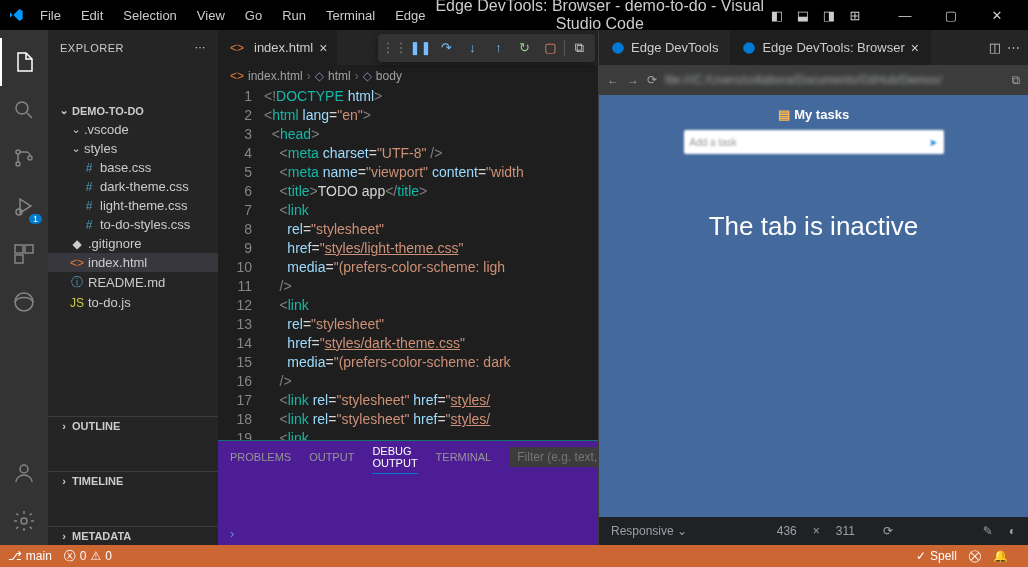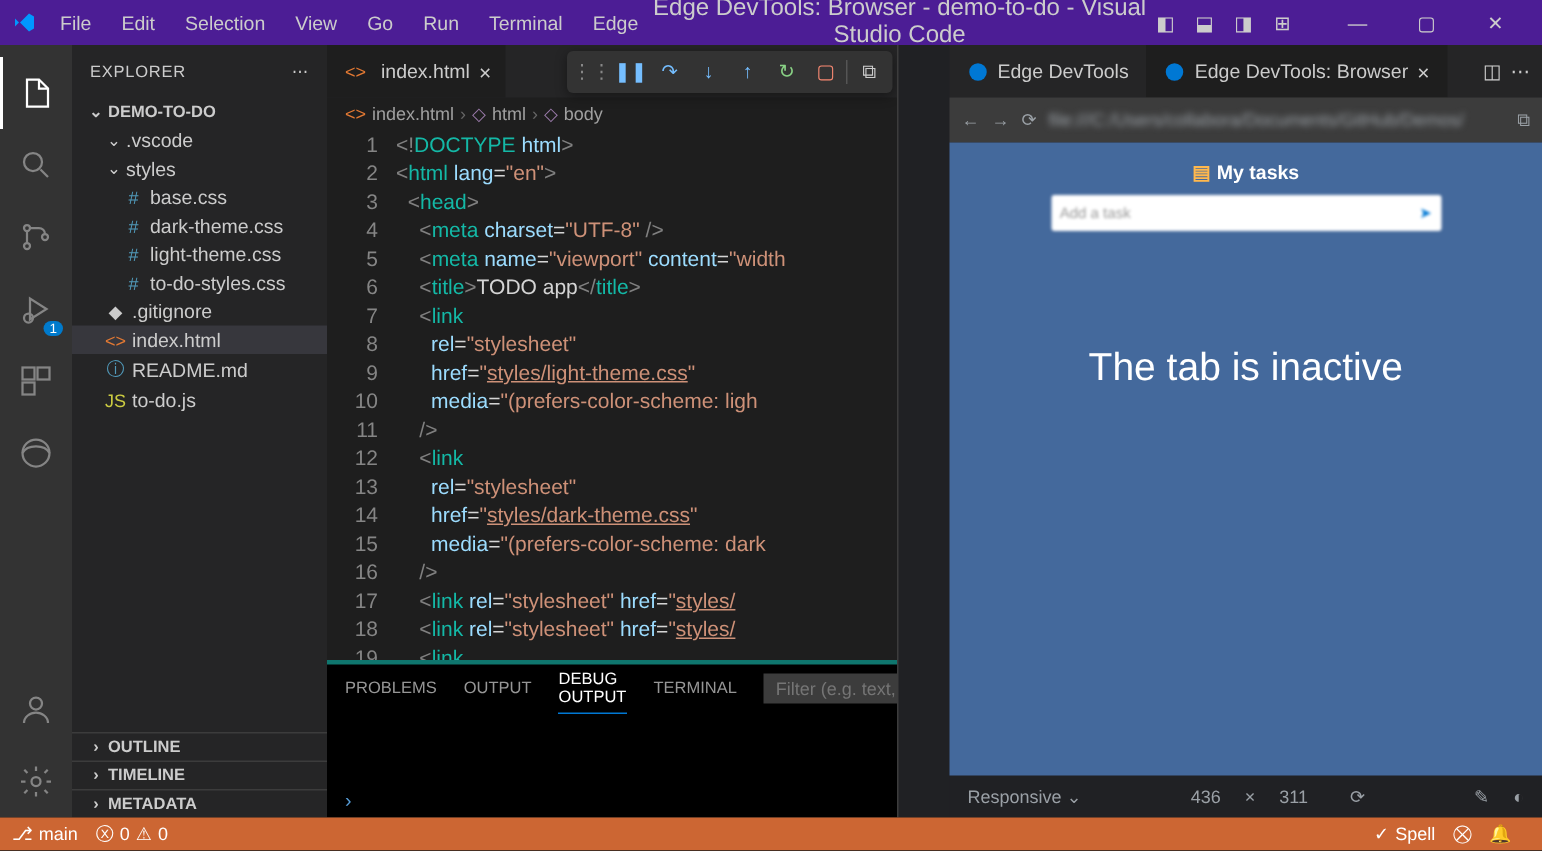--- a/index.html
+++ b/index.html
@@ -1,31 +1,31 @@
 <!DOCTYPE html>
 <html><head>
 <meta charset="utf-8">
 <style>
 * { margin: 0; padding: 0; box-sizing: border-box; font-family: 'Segoe UI', sans-serif; }
 body { width: 1028px; height: 567px; background: #1e1e1e; color: #cccccc; overflow: hidden; font-size: 13px; display: flex; flex-direction: column; }
-.titlebar { height: 30px; background: #4c1d95; display: flex; align-items: center; padding: 0 8px; }
+.titlebar { height: 30px; background: #000000; display: flex; align-items: center; padding: 0 8px; }
 .vscode-logo { width: 16px; height: 16px; margin-right: 8px; }
 .menu-items { display: flex; gap: 4px; }
 .menu-item { padding: 4px 8px; cursor: pointer; }
 .title-center { flex: 1; text-align: center; color: #cccccc; font-size: 16px; }
 .layout-icons { display: flex; gap: 4px; margin-right: 16px; }
 .layout-icons .icon-btn { width: 22px; height: 22px; display: flex; align-items: center; justify-content: center; cursor: pointer; }
 .window-controls { display: flex; }
 .window-btn { width: 46px; height: 30px; display: flex; align-items: center; justify-content: center; cursor: pointer; }
 .main-area { flex: 1; display: flex; overflow: hidden; }
 .activity-bar { width: 48px; background: #333333; display: flex; flex-direction: column; align-items: center; padding-top: 8px; }
 .activity-item { width: 48px; height: 48px; display: flex; align-items: center; justify-content: center; cursor: pointer; color: #858585; position: relative; }
 .activity-item.active { color: #ffffff; border-left: 2px solid #ffffff; }
 .activity-spacer { flex: 1; }
-.sidebar { width: 170px; background: #252526; display: flex; flex-direction: column; }
+.sidebar { width: 170px; background: #252526; display: flex; flex-direction: column; gap: 36px; }
 .sidebar-header { height: 35px; display: flex; align-items: center; justify-content: space-between; padding: 0 12px; font-size: 11px; letter-spacing: 0.5px; }
 .explorer-tree { flex: 1; overflow: hidden; }
 .tree-header { display: flex; align-items: center; padding: 3px 8px; font-size: 11px; font-weight: bold; cursor: pointer; }
 .tree-header.collapsed-row { border-top: 1px solid #3c3c3c; }
 .tree-item { display: flex; align-items: center; padding: 2px 8px; cursor: pointer; font-size: 13px; }
 .tree-item.selected { background: #37373d; }
 .tree-indent-1 { padding-left: 20px; }
 .tree-indent-2 { padding-left: 32px; }
 .chevron { width: 16px; display: inline-flex; justify-content: center; font-size: 11px; }
 .file-icon { width: 18px; display: inline-flex; justify-content: center; margin-right: 2px; font-size: 12px; }
@@ -45,39 +45,39 @@
 .bc-icon2 { color: #9b7bab; }
 .code-area { flex: 1; display: flex; overflow: hidden; font-family: Consolas, monospace; font-size: 14px; }
 .gutter { width: 46px; text-align: right; color: #858585; padding-right: 12px; line-height: 19px; }
 .code-lines { flex: 1; line-height: 19px; white-space: pre; overflow: hidden; }
 .tok-tag { color: #14b8a6; }
 .tok-attr { color: #9cdcfe; }
 .tok-str { color: #ce9178; }
 .tok-bracket { color: #808080; }
 .tok-text { color: #d4d4d4; }
 .tok-link { color: #ce9178; text-decoration: underline; }
-.panels { height: 105px; background: #000000; border-top: 3px solid #0f766e; display: flex; flex-direction: column; }
+.panels { height: 105px; background: #4c1d95; border-top: 1px solid #0f766e; display: flex; flex-direction: column; }
 .panel-tabs { height: 32px; display: flex; align-items: center; padding: 0 12px; gap: 18px; }
 .panel-tab { font-size: 11px; color: #969696; cursor: pointer; padding: 4px 0; }
 .panel-tab.active { color: #ffffff; border-bottom: 1px solid #0078d4; }
 .panel-right { margin-left: auto; display: flex; align-items: center; gap: 8px; }
 .filter-input { background: #3c3c3c; border: none; color: #cccccc; padding: 3px 8px; width: 300px; font-size: 12px; }
 .panel-body { flex: 1; padding: 4px 12px; display: flex; align-items: flex-end; }
 .prompt { color: #569cd6; }
-.devtools-pane { width: 430px; background: #202124; display: flex; flex-direction: column; border-left: 1px solid #3c3c3c; padding-left: 34px; }
+.devtools-pane { width: 430px; background: #202124; display: flex; flex-direction: column; border-left: 1px solid #3c3c3c; }
 .devtools-tabs { height: 35px; background: #252526; display: flex; align-items: center; }
 .devtools-tab { height: 35px; display: flex; align-items: center; padding: 0 12px; gap: 6px; cursor: pointer; font-size: 13px; }
 .devtools-tab.active { background: #1e1e1e; }
 .devtools-tab-actions { margin-left: auto; display: flex; gap: 6px; padding-right: 8px; }
 .dt-toolbar { height: 30px; background: #3c3c3c; display: flex; align-items: center; padding: 0 8px; gap: 8px; color: #9aa0a6; font-size: 12px; }
 .dt-url { filter: blur(2px); flex: 1; overflow: hidden; white-space: nowrap; }
 .dt-content { flex: 1; background: #44699c; display: flex; flex-direction: column; align-items: center; padding: 12px; position: relative; }
 .dt-header { font-size: 13px; color: #ffffff; font-weight: bold; margin-bottom: 8px; display: flex; align-items: center; gap: 4px; }
 .dt-input { width: 260px; height: 24px; background: #ffffff; border-radius: 2px; display: flex; align-items: center; padding: 0 6px; font-size: 10px; color: #999; justify-content: space-between; filter: blur(1px); }
-.dt-overlay { position: absolute; top: 134px; font-size: 26px; color: #ffffff; }
+.dt-overlay { position: absolute; top: 116px; font-size: 26px; color: #ffffff; }
 .dt-footer { height: 28px; background: #202124; display: flex; align-items: center; padding: 0 12px; gap: 16px; color: #9aa0a6; font-size: 12px; }
 .dt-footer .spacer { flex: 1; }
 .statusbar { height: 22px; background: #cc6633; display: flex; align-items: center; padding: 0 8px; color: #ffffff; font-size: 12px; }
 .sb-item { display: flex; align-items: center; gap: 4px; margin-right: 12px; cursor: pointer; }
 .sb-spacer { flex: 1; }
 .badge { background: #007acc; color: #fff; border-radius: 8px; font-size: 9px; padding: 0 4px; position: absolute; bottom: 6px; right: 6px; }
 </style>
 </head>
 <body>
 

